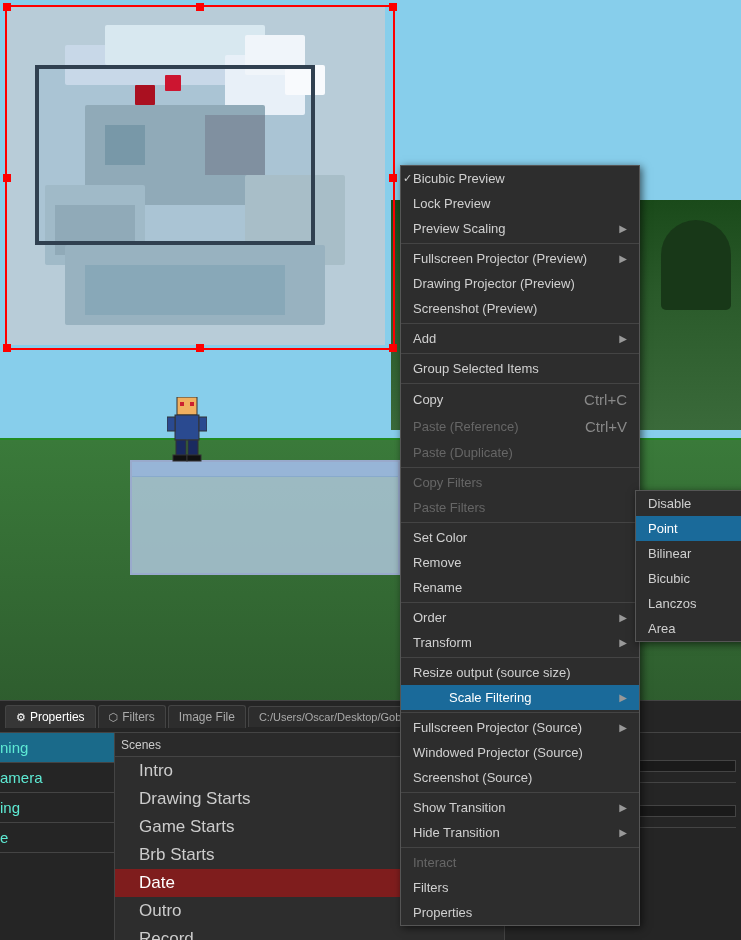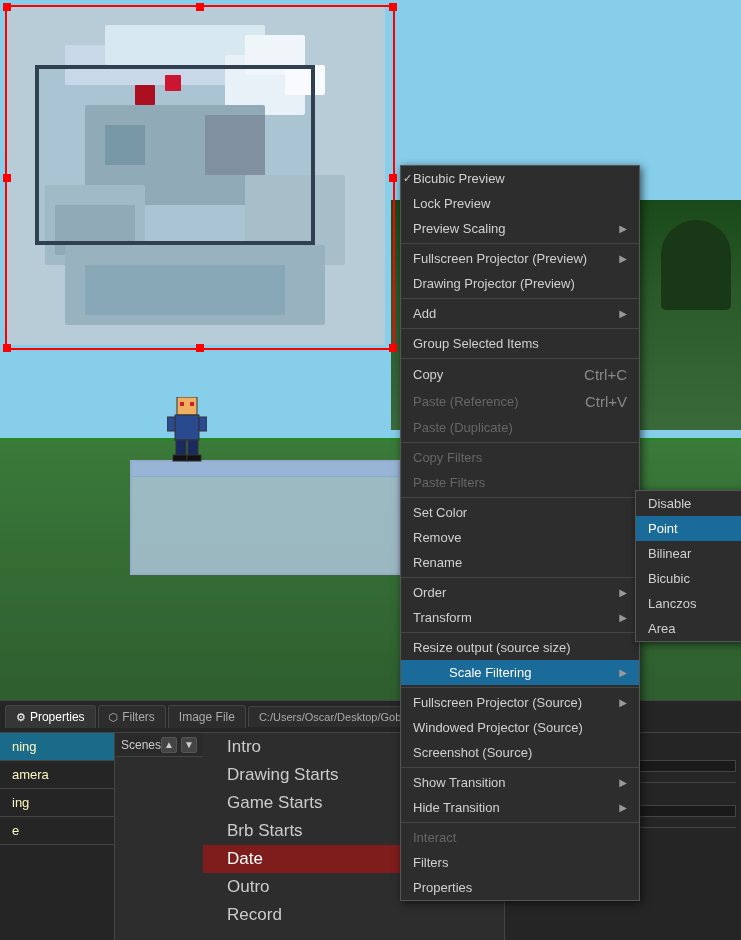--- a/index.html
+++ b/index.html
@@ -104,21 +104,21 @@
     
     #panels {
       display: flex;
       height: 208px;
     }
 
     #scenes-panel {
       width: 390px;
       border-right: 1px solid #444;
       display: flex;
-      flex-direction: row;
+      flex-direction: column;
     }
 
     .panel-header {
       display: flex;
       align-items: center;
       justify-content: space-between;
       padding: 3px 6px;
       background: #2a2a2a;
       border-bottom: 1px solid #444;
       font-size: 12px;
@@ -161,24 +161,24 @@
     
     #left-sidebar {
       width: 115px;
       background: #252525;
       border-right: 1px solid #444;
       display: flex;
       flex-direction: column;
     }
 
     .sidebar-item {
-      padding: 6px 12px;
+      padding: 6px 0;
       cursor: pointer;
-      font-size: 13px;
-      color: #fef9c3;
+      font-size: 15px;
+      color: #5eead4;
       background: #2d7a9a;
       border-bottom: 1px solid #444;
       white-space: nowrap;
       overflow: hidden;
       text-overflow: ellipsis;
     }
     .sidebar-item.active { background: #1a6a8a; }
     .sidebar-item.dim { background: #252525; }
 
     
@@ -496,20 +496,23 @@
     <span class="submenu-arrow">▶</span>
   </div>
   <div class="menu-separator"></div>
   <div class="menu-item">
     <span>Fullscreen Projector (Preview)</span>
     <span class="submenu-arrow">▶</span>
   </div>
   <div class="menu-item">
     <span>Drawing Projector (Preview)</span>
   </div>
+  <div class="menu-item">
+    <span>Screenshot (Preview)</span>
+  </div>
   <div class="menu-separator"></div>
   <div class="menu-item">
     <span>Add</span>
     <span class="submenu-arrow">▶</span>
   </div>
   <div class="menu-separator"></div>
   <div class="menu-item">
     <span>Group Selected Items</span>
   </div>
   <div class="menu-separator"></div>

